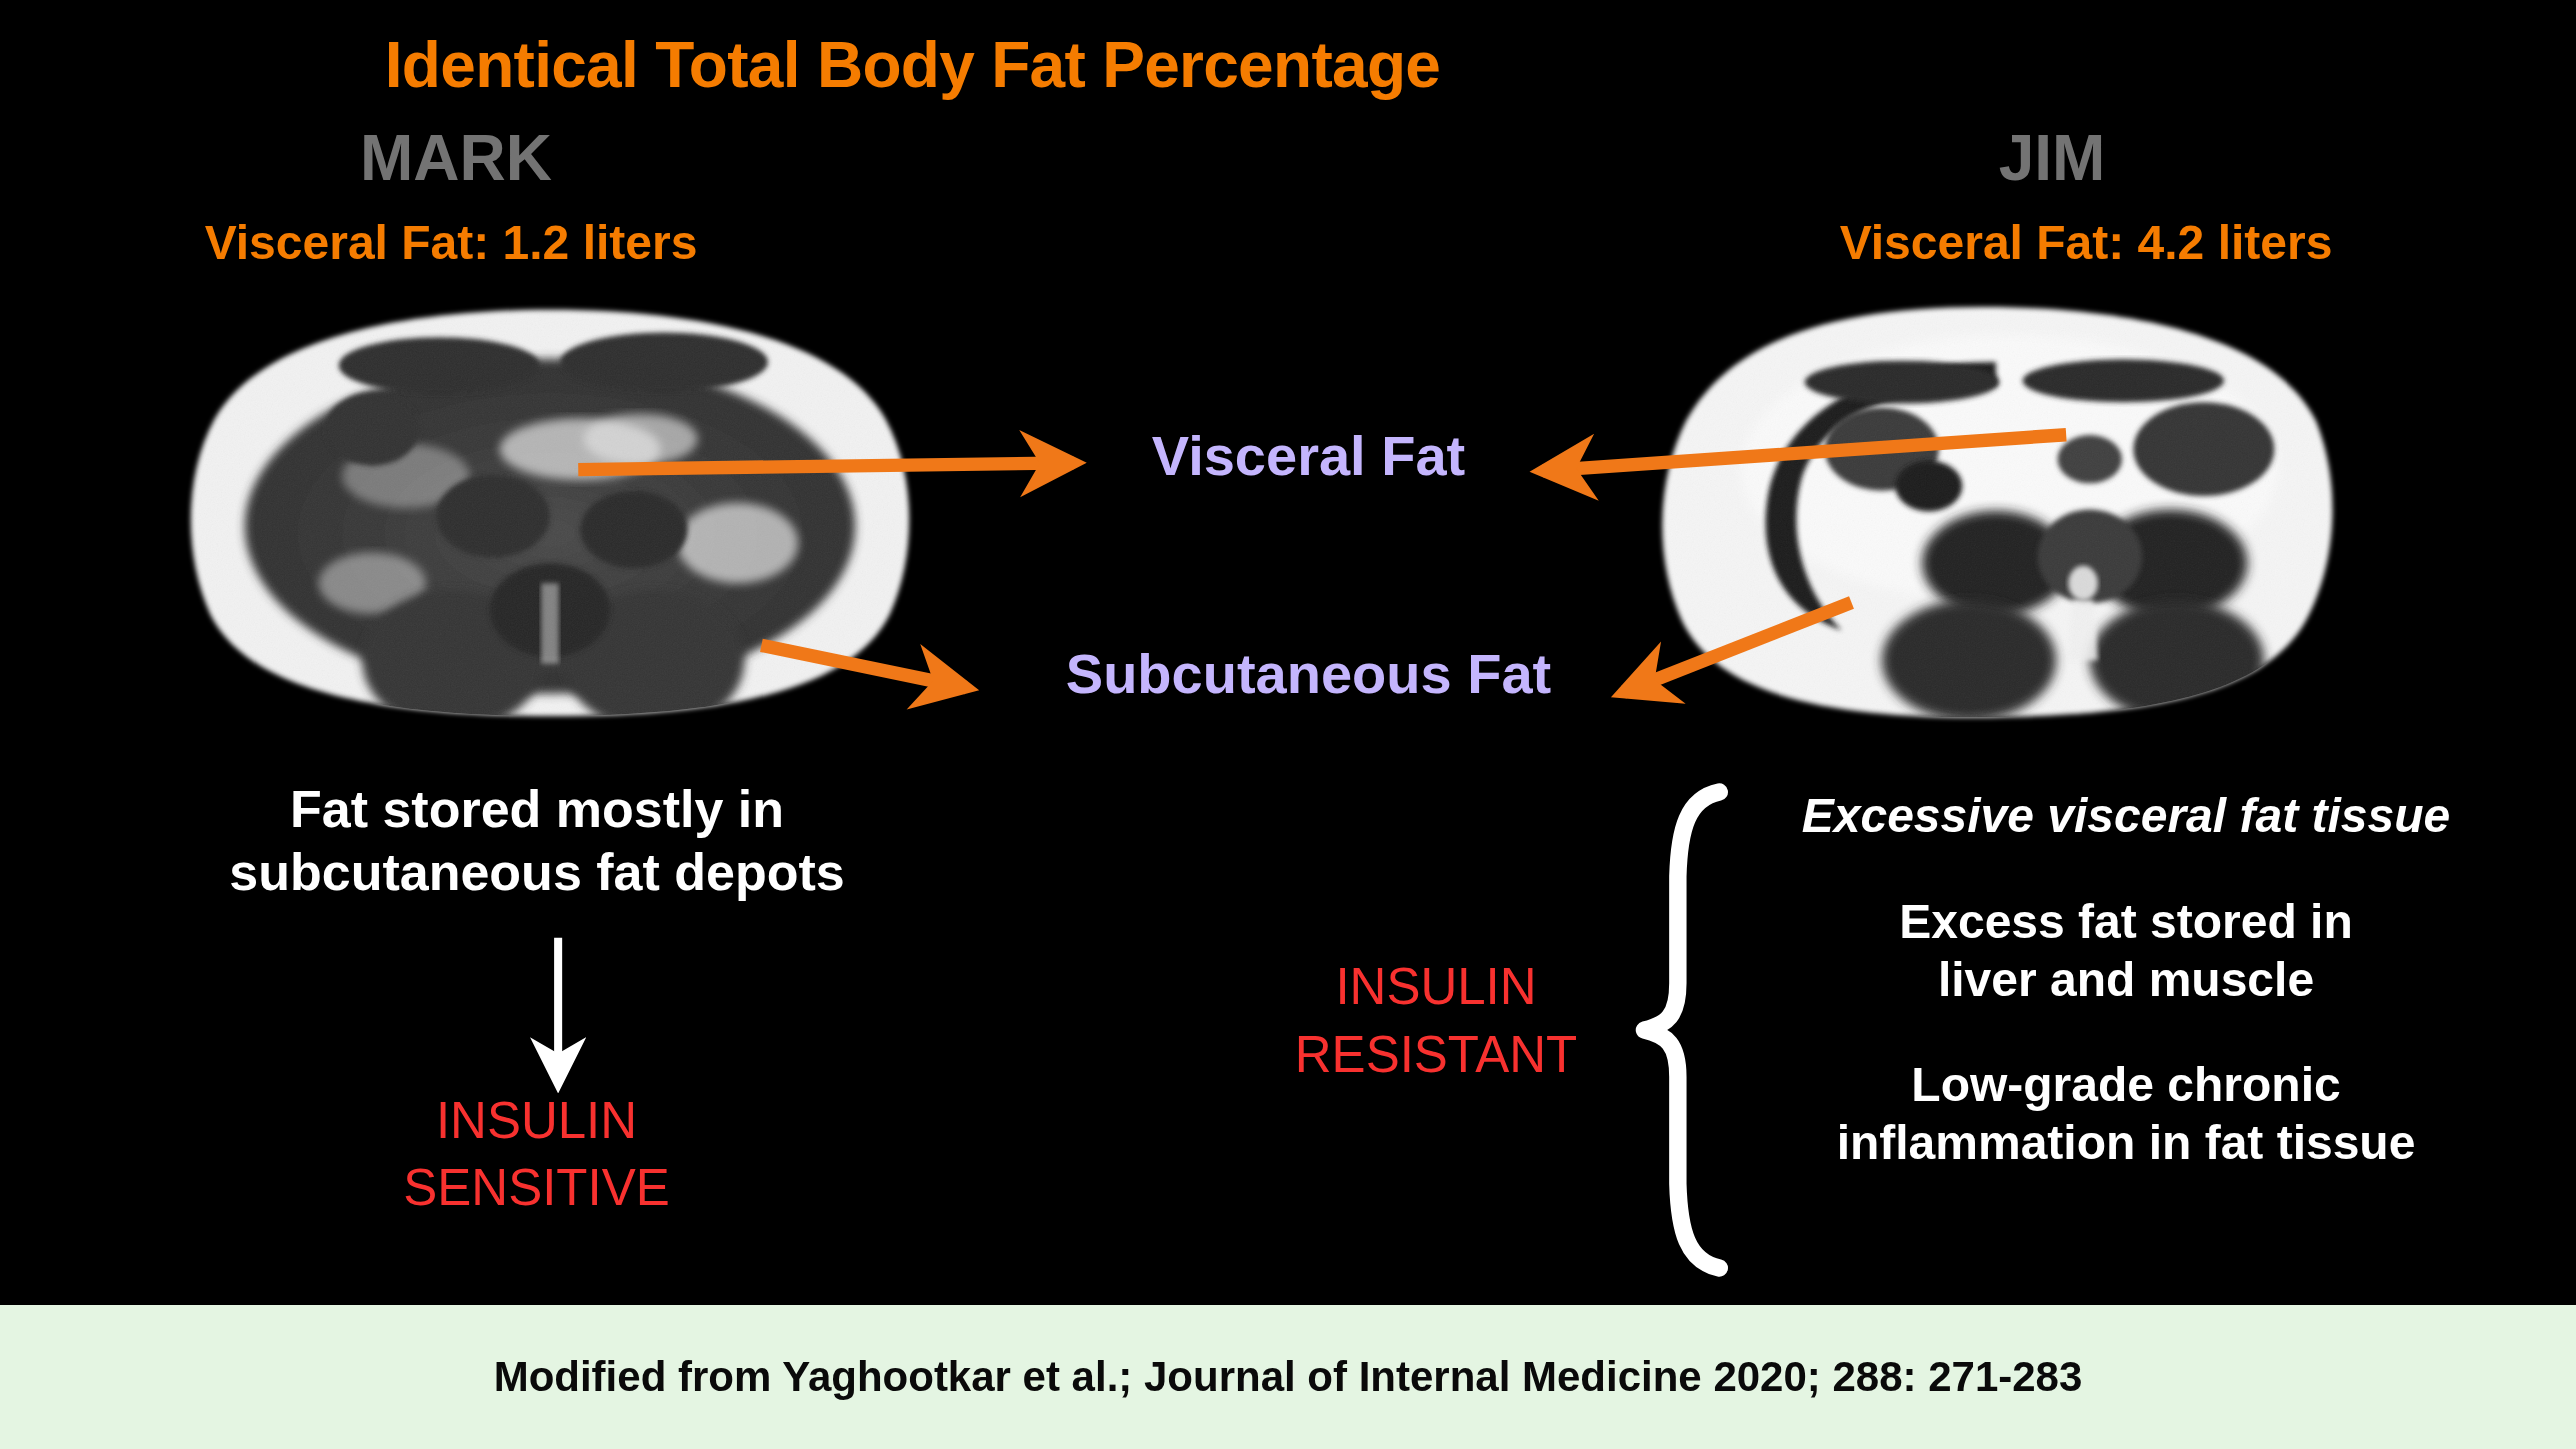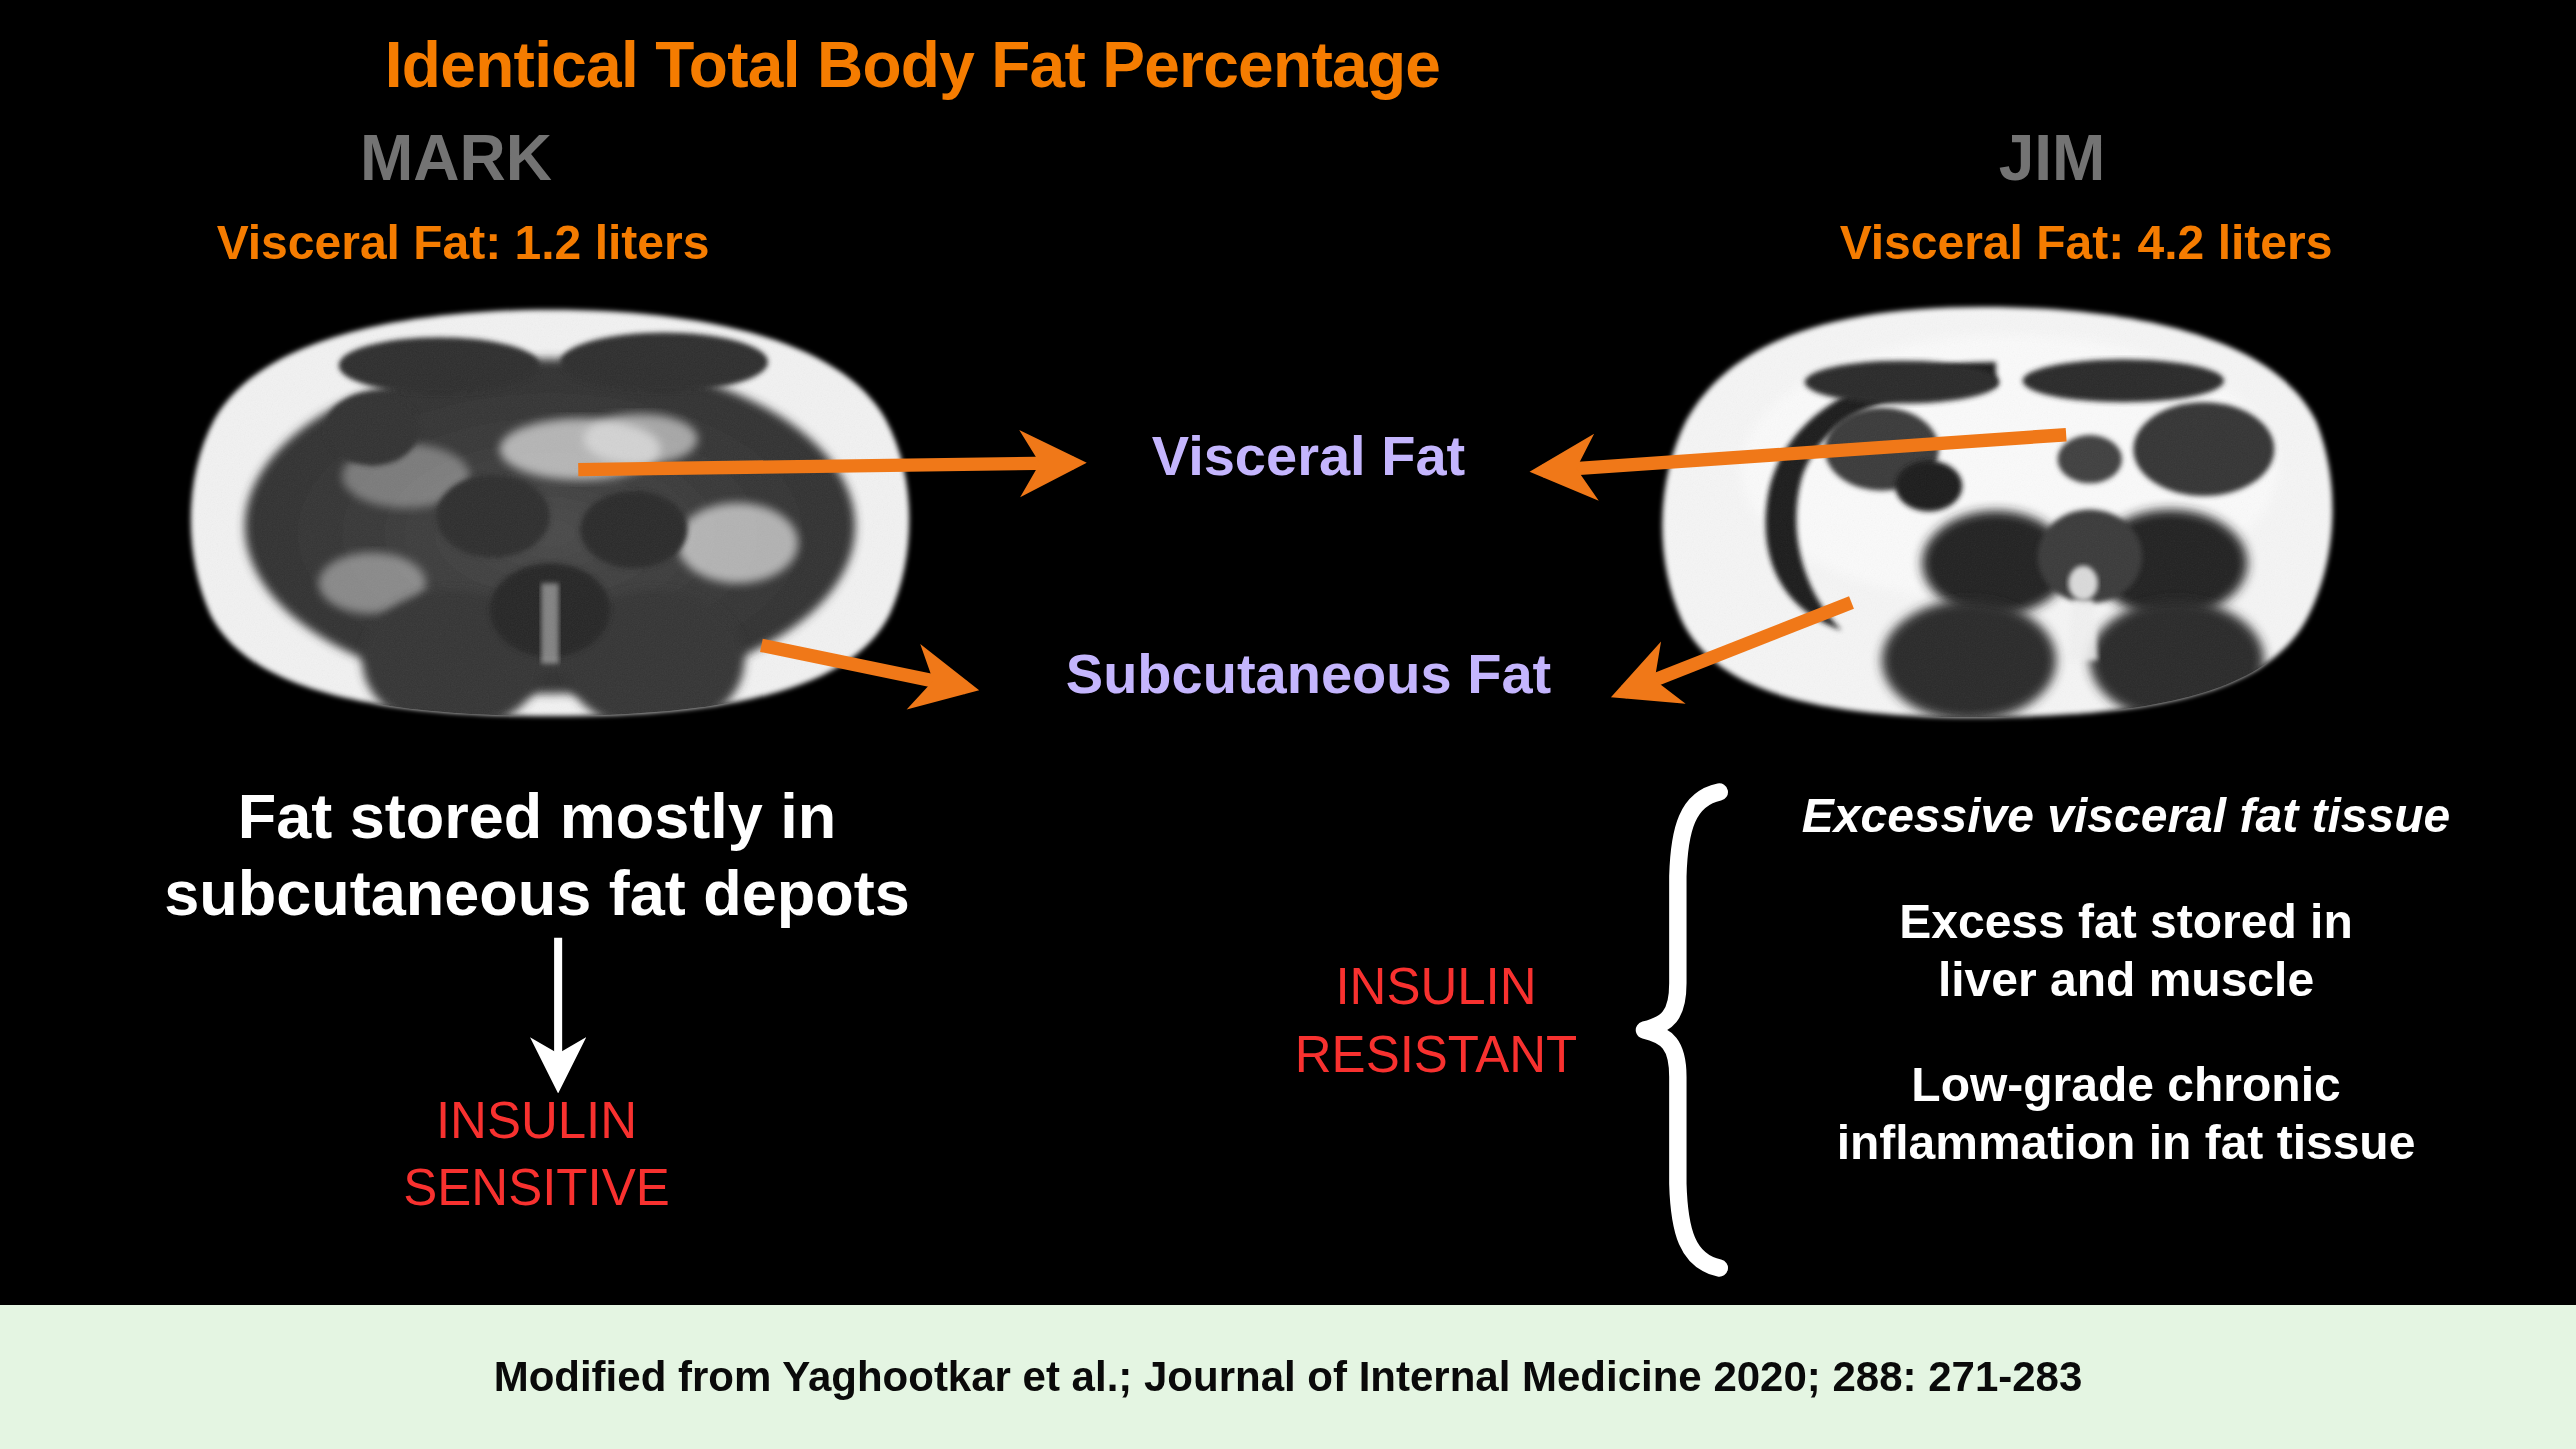--- a/index.html
+++ b/index.html
@@ -27,21 +27,21 @@
     position:absolute;
     font-size:64px; font-weight:bold; color:#737373;
     text-align:center; white-space:nowrap;
   }
   .subject-stat {
     position:absolute;
     font-size:48px; font-weight:bold; color:#F57C00;
     text-align:center; white-space:nowrap;
   }
   #mark-name  { left:255px;  top:121px;  width:402px; }
-  #mark-stat  { left:141px;  top:215px;  width:644px; }
+  #mark-stat  { left:129px;  top:215px;  width:644px; }
   #jim-name   { left:1851px; top:121px;  width:402px; }
   #jim-stat   { left:1764px; top:215px;  width:644px; }
 
   
   .scan {
     position:absolute;
     overflow:hidden;
     background:#000;
   }
   #scan-mark { left:171px;  top:295px; width:758px; height:429px; }
@@ -60,21 +60,21 @@
   
   #arrows {
     position:absolute; left:0; top:0;
     width:2576px; height:1449px;
     pointer-events:none;
   }
 
   
   #left-desc {
     position:absolute; left:121px; top:778px; width:832px;
-    font-size:63px; font-weight:bold; color:#FFFFFF;
+    font-size:52px; font-weight:bold; color:#FFFFFF;
     text-align:center; line-height:1.22;
   }
   #left-verdict {
     position:absolute; left:201px; top:1087px; width:671px;
     font-size:51px; color:#F8312F;
     text-align:center; line-height:1.32;
     font-weight:normal;
   }
   #left-verdict .vline { display:block; }
 

